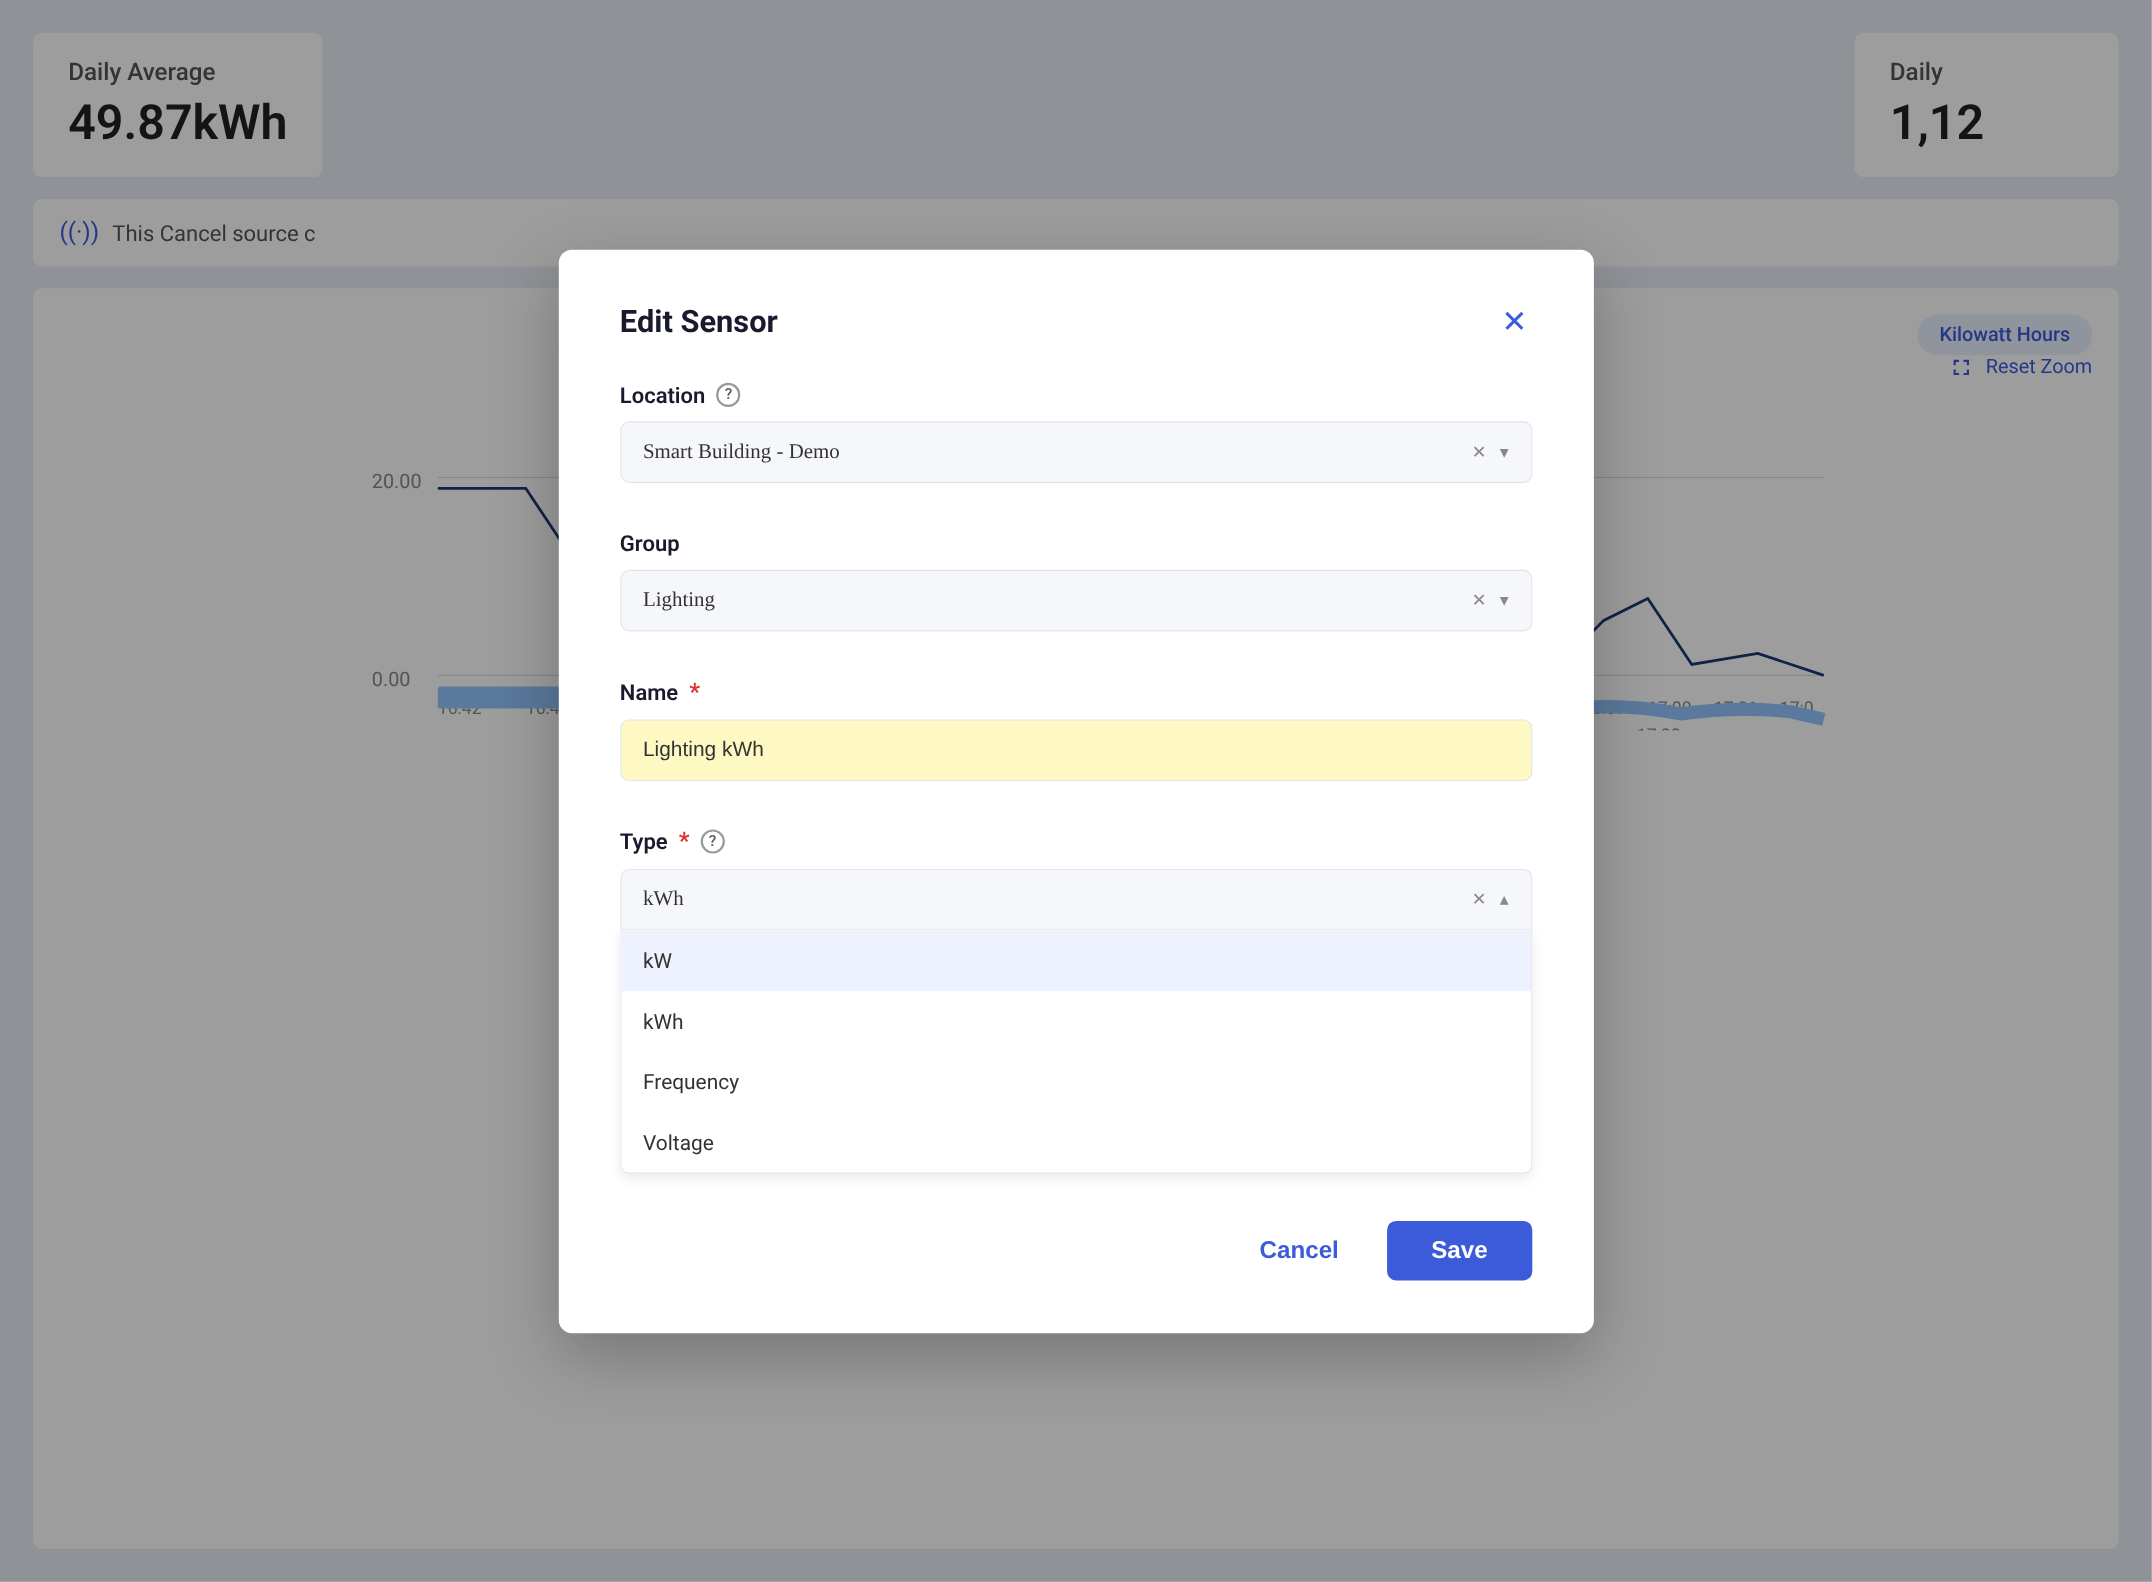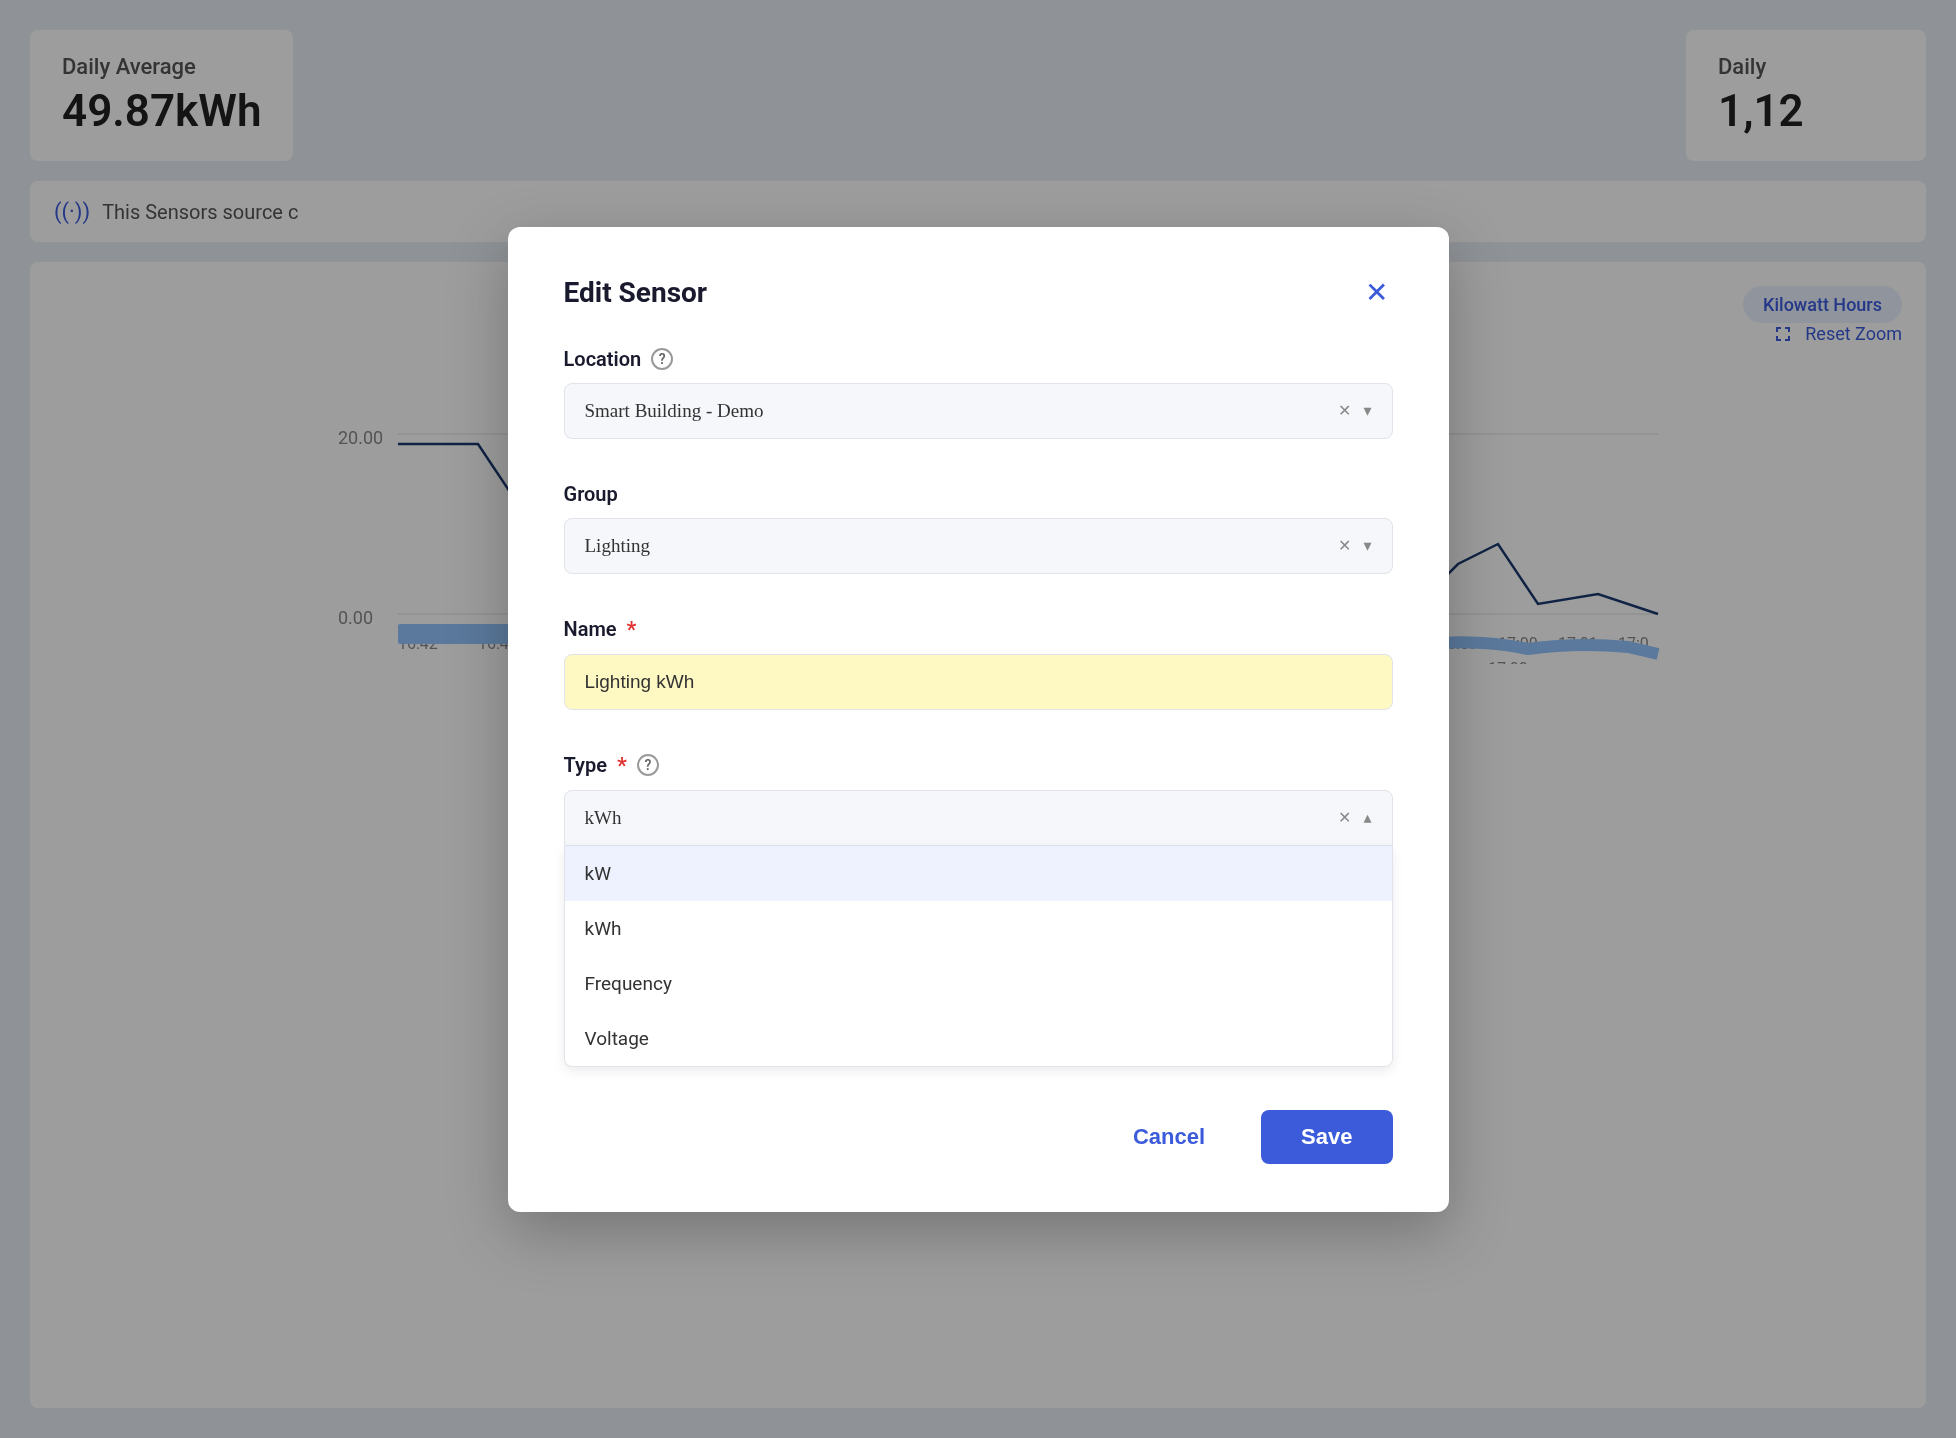--- a/index.html
+++ b/index.html
@@ -246,21 +246,21 @@
 
     .type-select-open {
       border-radius: 8px 8px 0 0;
       border-bottom: 1px solid #e0e4ea;
     }
 
     
     .modal-footer {
       display: flex;
       justify-content: flex-end;
-      gap: 32px;
+      gap: 20px;
       margin-top: 32px;
     }
 
     .btn-cancel {
       background: none;
       border: none;
       color: #3b5bdb;
       font-size: 22px;
       font-weight: 600;
       cursor: pointer;
@@ -288,21 +288,21 @@
       <div class="dash-card-label">Daily Average</div>
       <div class="dash-card-value">49.87kWh</div>
     </div>
     <div class="dash-card dash-card-right">
       <div class="dash-card-label">Daily</div>
       <div class="dash-card-value">1,12</div>
     </div>
   </div>
   <div class="dash-sensor-bar">
     <span class="sensor-icon">((·))</span>
-    <span>This Sensors source c</span>
+    <span>This Cancel source c</span>
   </div>
   <div class="chart-area">
     <div class="chart-header">
       <div class="kwh-badge">Kilowatt Hours</div>
       <div class="reset-zoom">
         <svg width="20" height="20" viewBox="0 0 20 20" fill="none" xmlns="http://www.w3.org/2000/svg">
           <path d="M3 3h5v2H5v3H3V3zm9 0h5v5h-2V5h-3V3zM3 12h2v3h3v2H3v-5zm12 3h-3v2h5v-5h-2v3z" fill="#3b5bdb"></path>
         </svg>
         <span>Reset Zoom</span>
       </div>

